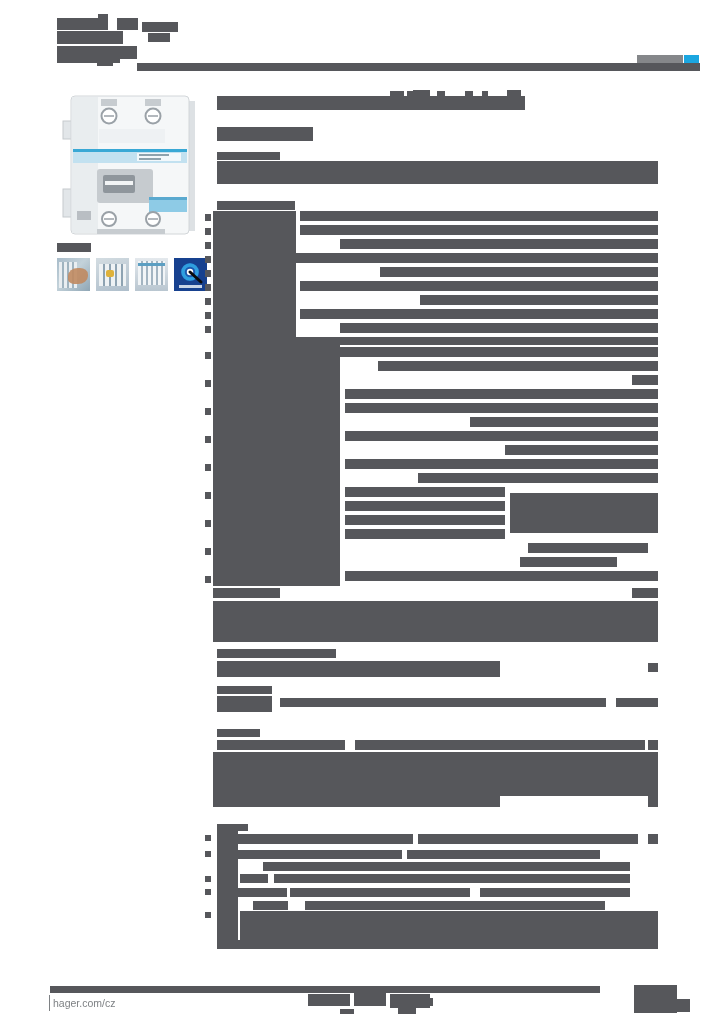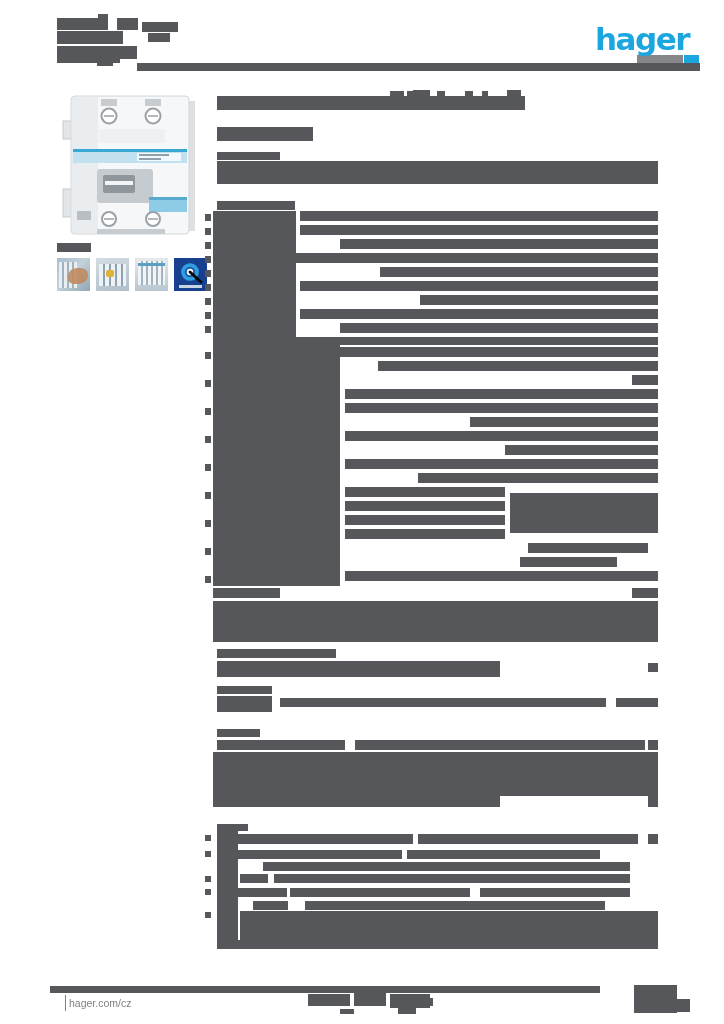--- a/index.html
+++ b/index.html
@@ -20,21 +20,21 @@
   .thumb.t1 .hand{position:absolute;right:2px;top:10px;width:20px;height:16px;border-radius:50% 40% 50% 30%;background:#c08a60;opacity:.9;}
   .thumb.t1 .panel{position:absolute;left:2px;top:4px;width:18px;height:26px;background:repeating-linear-gradient(90deg,#e9eef1 0 3px,#9fb3bf 3px 5px);}
   .thumb.t2{left:39px;background:linear-gradient(160deg,#d4dde2 0%,#aebecb 100%);}
   .thumb.t2 .mods{position:absolute;left:3px;top:6px;width:27px;height:22px;background:repeating-linear-gradient(90deg,#eef2f4 0 4px,#8ea3b2 4px 6px);}
   .thumb.t2 .yellow{position:absolute;left:10px;top:12px;width:8px;height:7px;background:#dfb23a;border-radius:2px;}
   .thumb.t3{left:78px;background:linear-gradient(180deg,#e4e9ed 0%,#b9c6d0 100%);}
   .thumb.t3 .rows{position:absolute;left:3px;top:3px;width:27px;height:24px;background:repeating-linear-gradient(90deg,#f2f5f7 0 3px,#a3b4c1 3px 5px);}
   .thumb.t3 .blue{position:absolute;left:3px;top:5px;width:27px;height:3px;background:#5d9fc2;}
   .thumb.t4{left:117px;}
   .footer-url{
-    position:absolute;left:65px;top:995px;height:16px;line-height:16px;
+    position:absolute;left:49px;top:995px;height:16px;line-height:16px;
     font-size:10.5px;color:#7E8184;border-left:1.5px solid #7E8184;padding-left:3px;
   }
 </style>
 </head>
 <body>
 
 <div class="page">
 
   <div>
       <div class="bar" style="left: 57px; top: 18px; width: 41px; height: 12px; background: rgb(86, 87, 91);"></div>
@@ -44,21 +44,20 @@
       <div class="bar" style="left: 148px; top: 33px; width: 22px; height: 9px; background: rgb(86, 87, 91);"></div>
       <div class="bar" style="left: 57px; top: 31px; width: 66px; height: 13px; background: rgb(86, 87, 91);"></div>
       <div class="bar" style="left: 57px; top: 46px; width: 63px; height: 17px; background: rgb(86, 87, 91);"></div>
       <div class="bar" style="left: 97px; top: 55px; width: 16px; height: 11px; background: rgb(86, 87, 91);"></div>
       <div class="bar" style="left: 117px; top: 46px; width: 20px; height: 13px; background: rgb(86, 87, 91);"></div>
       <div class="bar" style="left: 137px; top: 63px; width: 563px; height: 8px; background: rgb(86, 87, 91);"></div>
       <div class="bar" style="left: 637px; top: 55px; width: 46px; height: 8px; background: rgb(133, 135, 138);"></div>
       <div class="bar" style="left: 684px; top: 55px; width: 15px; height: 8px; background: rgb(27, 166, 224);"></div>
     </div>
 
-  <div class="logo" style="color: rgb(27, 166, 224);">hager</div>
 
   <svg class="product-img" viewBox="0 0 148 144">
     <rect x="124" y="8" width="14" height="130" fill="#dde1e4"></rect>
     <rect x="6" y="28" width="10" height="18" fill="#e2e6e9" stroke="#c5cacd" stroke-width="1"></rect>
     <rect x="6" y="96" width="10" height="28" fill="#e2e6e9" stroke="#c5cacd" stroke-width="1"></rect>
     <rect x="14" y="3" width="118" height="138" rx="4" fill="#f5f7f8" stroke="#d2d6d9" stroke-width="1"></rect>
     <rect x="15" y="4" width="26" height="136" fill="#e9edef"></rect>
     <rect x="44" y="6" width="16" height="7" fill="#c7ccd0"></rect>
     <rect x="88" y="6" width="16" height="7" fill="#c7ccd0"></rect>
     <circle cx="52" cy="23" r="7.5" fill="#ffffff" stroke="#9aa1a7" stroke-width="2"></circle>

